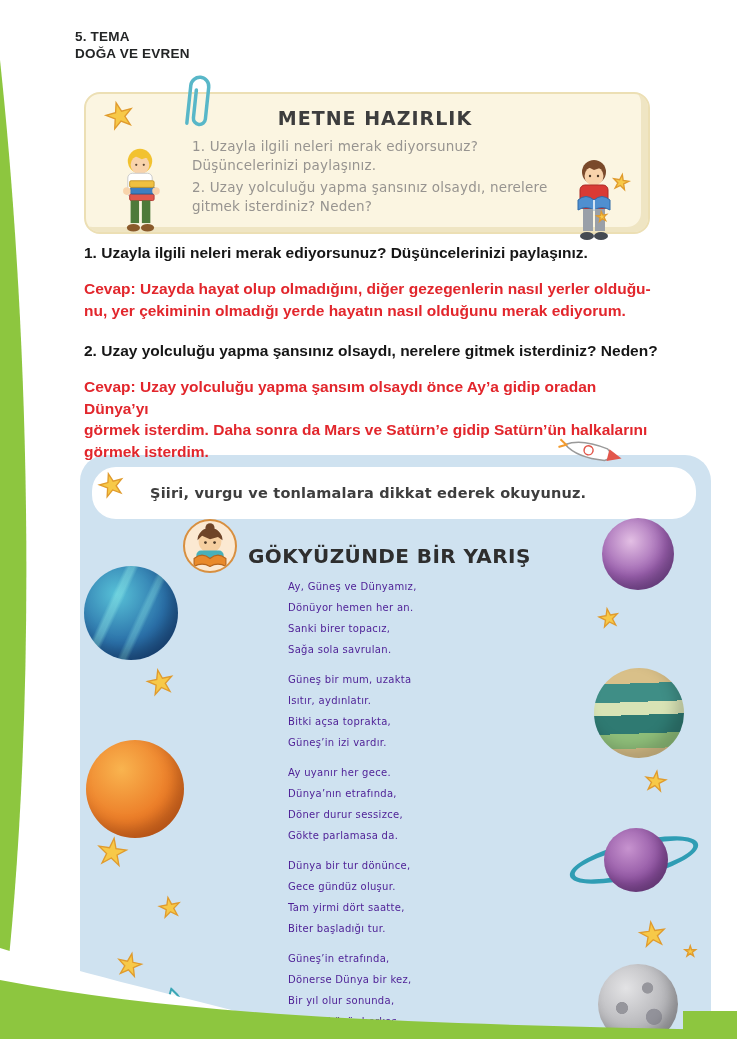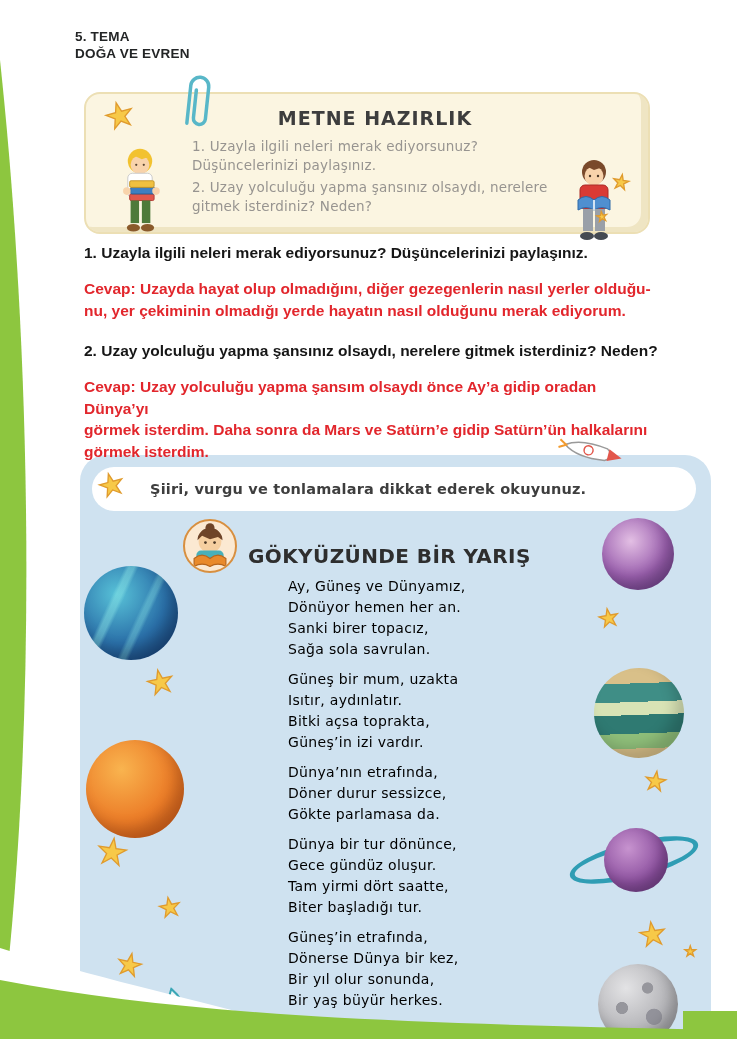--- a/index.html
+++ b/index.html
@@ -23,33 +23,33 @@
   .prep-items p{margin:0 0 3px 0;}
   .paperclip{position:absolute;left:176px;top:72px;z-index:3;transform:rotate(6deg);}
   .kid{position:absolute;z-index:3;}
   
   .qa{position:absolute;left:84px;top:243px;width:578px;z-index:2;}
   .qa .q{margin:0 0 15px 0;font-size:15.5px;line-height:20px;font-weight:bold;color:#161616;}
   .qa .a{margin:0 0 20px 0;font-size:15.5px;line-height:21.5px;font-weight:bold;color:#e2262c;}
   
   .poem-panel{position:absolute;left:80px;top:455px;width:631px;height:584px;background:#cfe2f0;border-radius:26px;z-index:1;}
   .instr-pill{
-    position:absolute;left:92px;top:467px;width:604px;height:44px;z-index:2;
+    position:absolute;left:92px;top:467px;width:604px;height:52px;z-index:2;
     background:#ffffff;border-radius:24px;box-sizing:border-box;
     display:flex;align-items:center;padding:0 10px 0 58px;
     font-family:"DejaVu Sans",sans-serif;font-weight:bold;font-size:14.5px;color:#3e3e3e;letter-spacing:.2px;
   }
   .avatar{
     position:absolute;left:183px;top:519px;width:54px;height:54px;z-index:2;
     border-radius:50%;background:#fbe9d2;border:2px solid #d88f3f;box-sizing:border-box;overflow:hidden;
   }
   .poem-title{position:absolute;left:248px;top:536px;z-index:2;font-family:"DejaVu Sans",sans-serif;font-weight:bold;font-size:20px;color:#2e2e2e;letter-spacing:.4px;margin-top:8px;}
   .poem{position:absolute;left:288px;top:576px;z-index:2;font-family:"DejaVu Sans",sans-serif;}
   .stanza{margin:0 0 9px 0;}
-  .pl{font-size:14px;line-height:21px;color:#000000;letter-spacing:.3px;}
+  .pl{font-size:10px;line-height:21px;color:#4c1d95;letter-spacing:.3px;}
   
   .planet{position:absolute;border-radius:50%;z-index:2;box-shadow:inset -8px -10px 14px rgba(0,0,0,.18);}
   .planet-blue{
     left:84px;top:566px;width:94px;height:94px;
     background:
       linear-gradient(115deg, transparent 30%, rgba(140,230,230,.45) 33% 37%, transparent 40% 55%, rgba(140,230,230,.35) 58% 61%, transparent 64%),
       radial-gradient(circle at 35% 30%, #58c2d8, #2a6fa8 55%, #173f77 88%);
   }
   .planet-orange{left:86px;top:740px;width:98px;height:98px;background:radial-gradient(circle at 36% 30%, #f9b44f, #ec7d28 55%, #d65c17 88%);}
   .planet-purple{left:602px;top:518px;width:72px;height:72px;background:radial-gradient(circle at 40% 32%, #e3bfe4, #9a5fae 55%, #6e3f8a 88%);}
@@ -184,20 +184,21 @@
       <div class="pl">Sanki birer topacız,</div>
       <div class="pl">Sağa sola savrulan.</div>
     </div>
     <div class="stanza">
       <div class="pl">Güneş bir mum, uzakta</div>
       <div class="pl">Isıtır, aydınlatır.</div>
       <div class="pl">Bitki açsa toprakta,</div>
       <div class="pl">Güneş’in izi vardır.</div>
     </div>
     <div class="stanza">
+      <div class="pl">Ay uyanır her gece.</div>
       <div class="pl">Dünya’nın etrafında,</div>
       <div class="pl">Döner durur sessizce,</div>
       <div class="pl">Gökte parlamasa da.</div>
     </div>
     <div class="stanza">
       <div class="pl">Dünya bir tur dönünce,</div>
       <div class="pl">Gece gündüz oluşur.</div>
       <div class="pl">Tam yirmi dört saatte,</div>
       <div class="pl">Biter başladığı tur.</div>
     </div>

